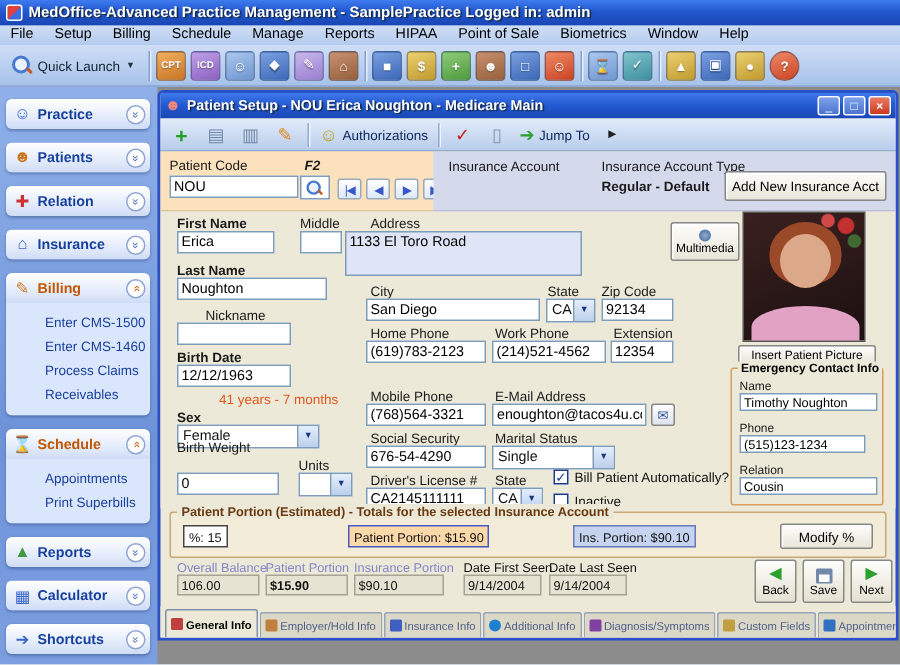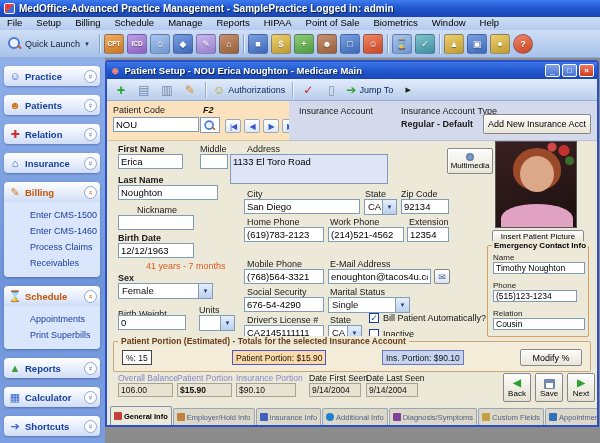--- a/index.html
+++ b/index.html
@@ -384,21 +384,21 @@
       <span class="lbl" style="left:11px; top:64px;padding-left:19px;">Nickname</span>
       <input class="fld" style="left: 11px; top: 74px; width: 76px;" value="">
       <span class="lbl b" style="left:11px; top:92px;">Birth Date</span>
       <input class="fld" style="left: 11px; top: 102px; width: 76px;" value="12/12/1963">
       <span class="note" style="left:11px; top:120px;margin-left:28px;">41 years - 7 months</span>
       <span class="lbl b" style="left:11px; top:132px;">Sex</span>
       <div class="combo" style="left:11px; top:142px; width:95px;">
         <span>Female</span>
         <span class="arr">▼</span>
       </div>
-      <span class="lbl" style="left:11px; top:168px;">Birth Weight</span>
+      <span class="lbl" style="left:11px; top:152px;">Birth Weight</span>
       <input class="fld" style="left: 11px; top: 174px; width: 68px;" value="0">
       <span class="lbl" style="left:92px; top:164px;">Units</span>
       <div class="combo" style="left:92px; top:174px; width:36px;">
         <span></span>
         <span class="arr">▼</span>
       </div>
 
       <span class="lbl" style="left:140px; top:3px;">Address</span>
       <textarea class="addr" style="left: 123px; top: 13px; width: 158px; height: 30px;">1133 El Toro Road</textarea>
       <span class="lbl" style="left:140px; top:48px;">City</span>

